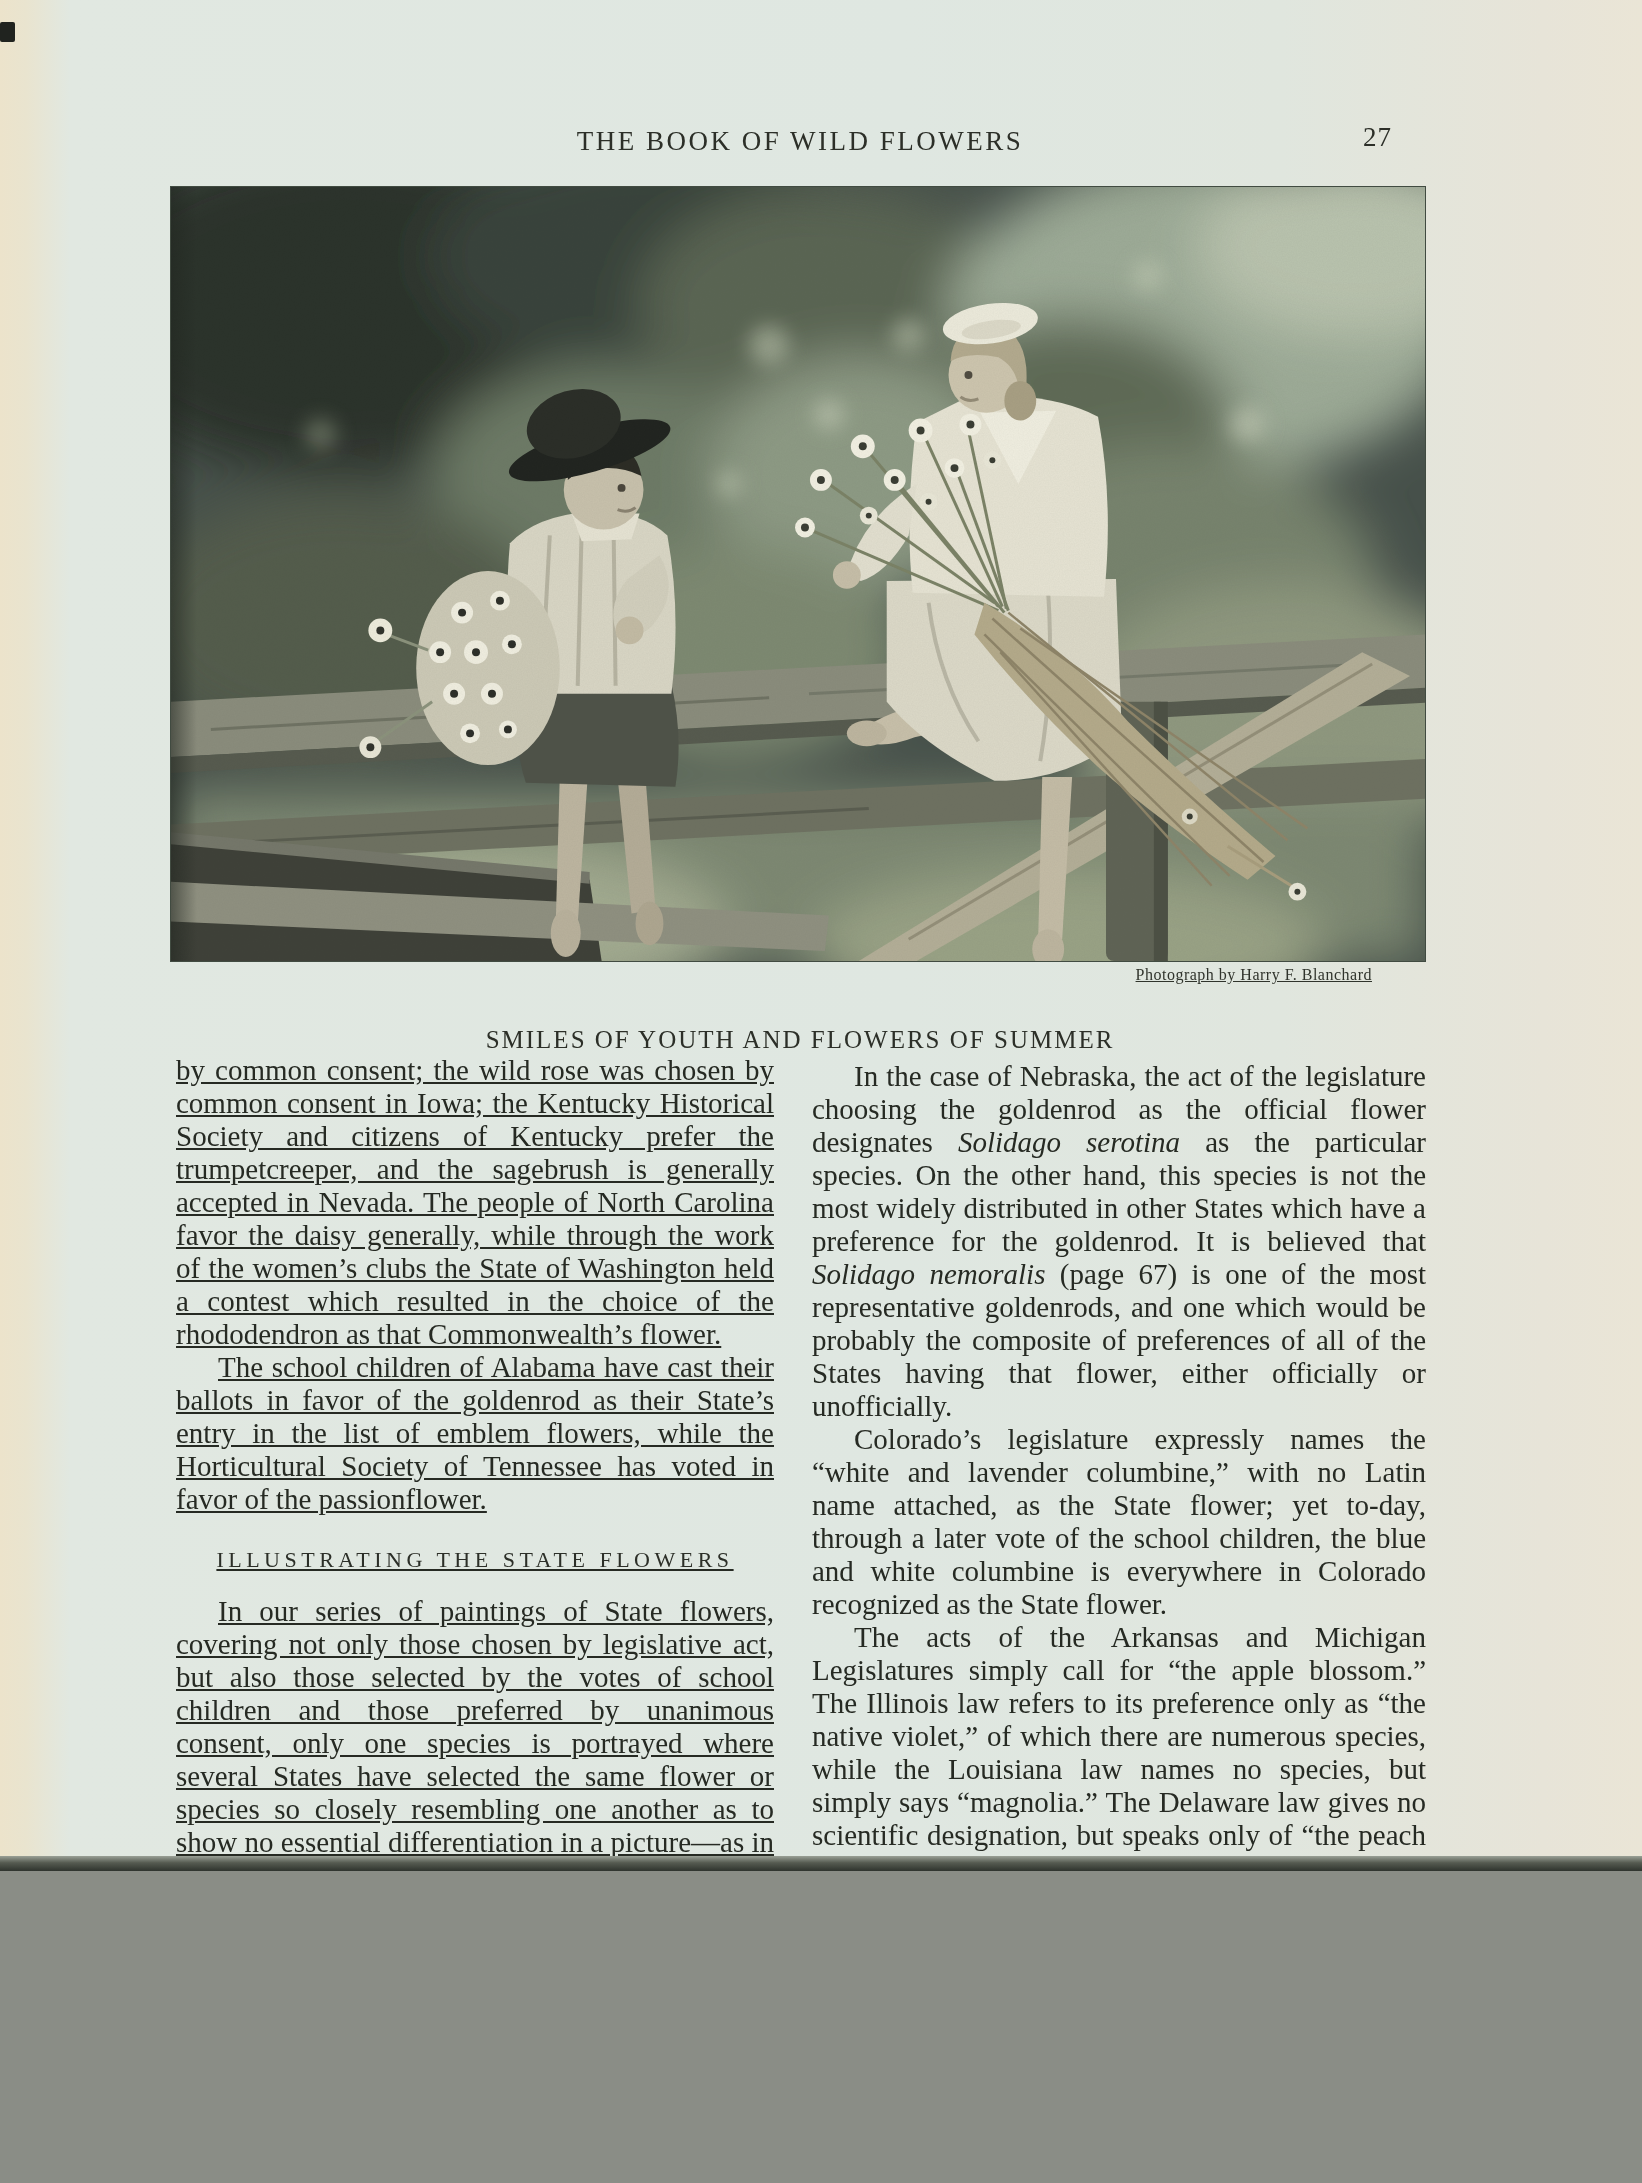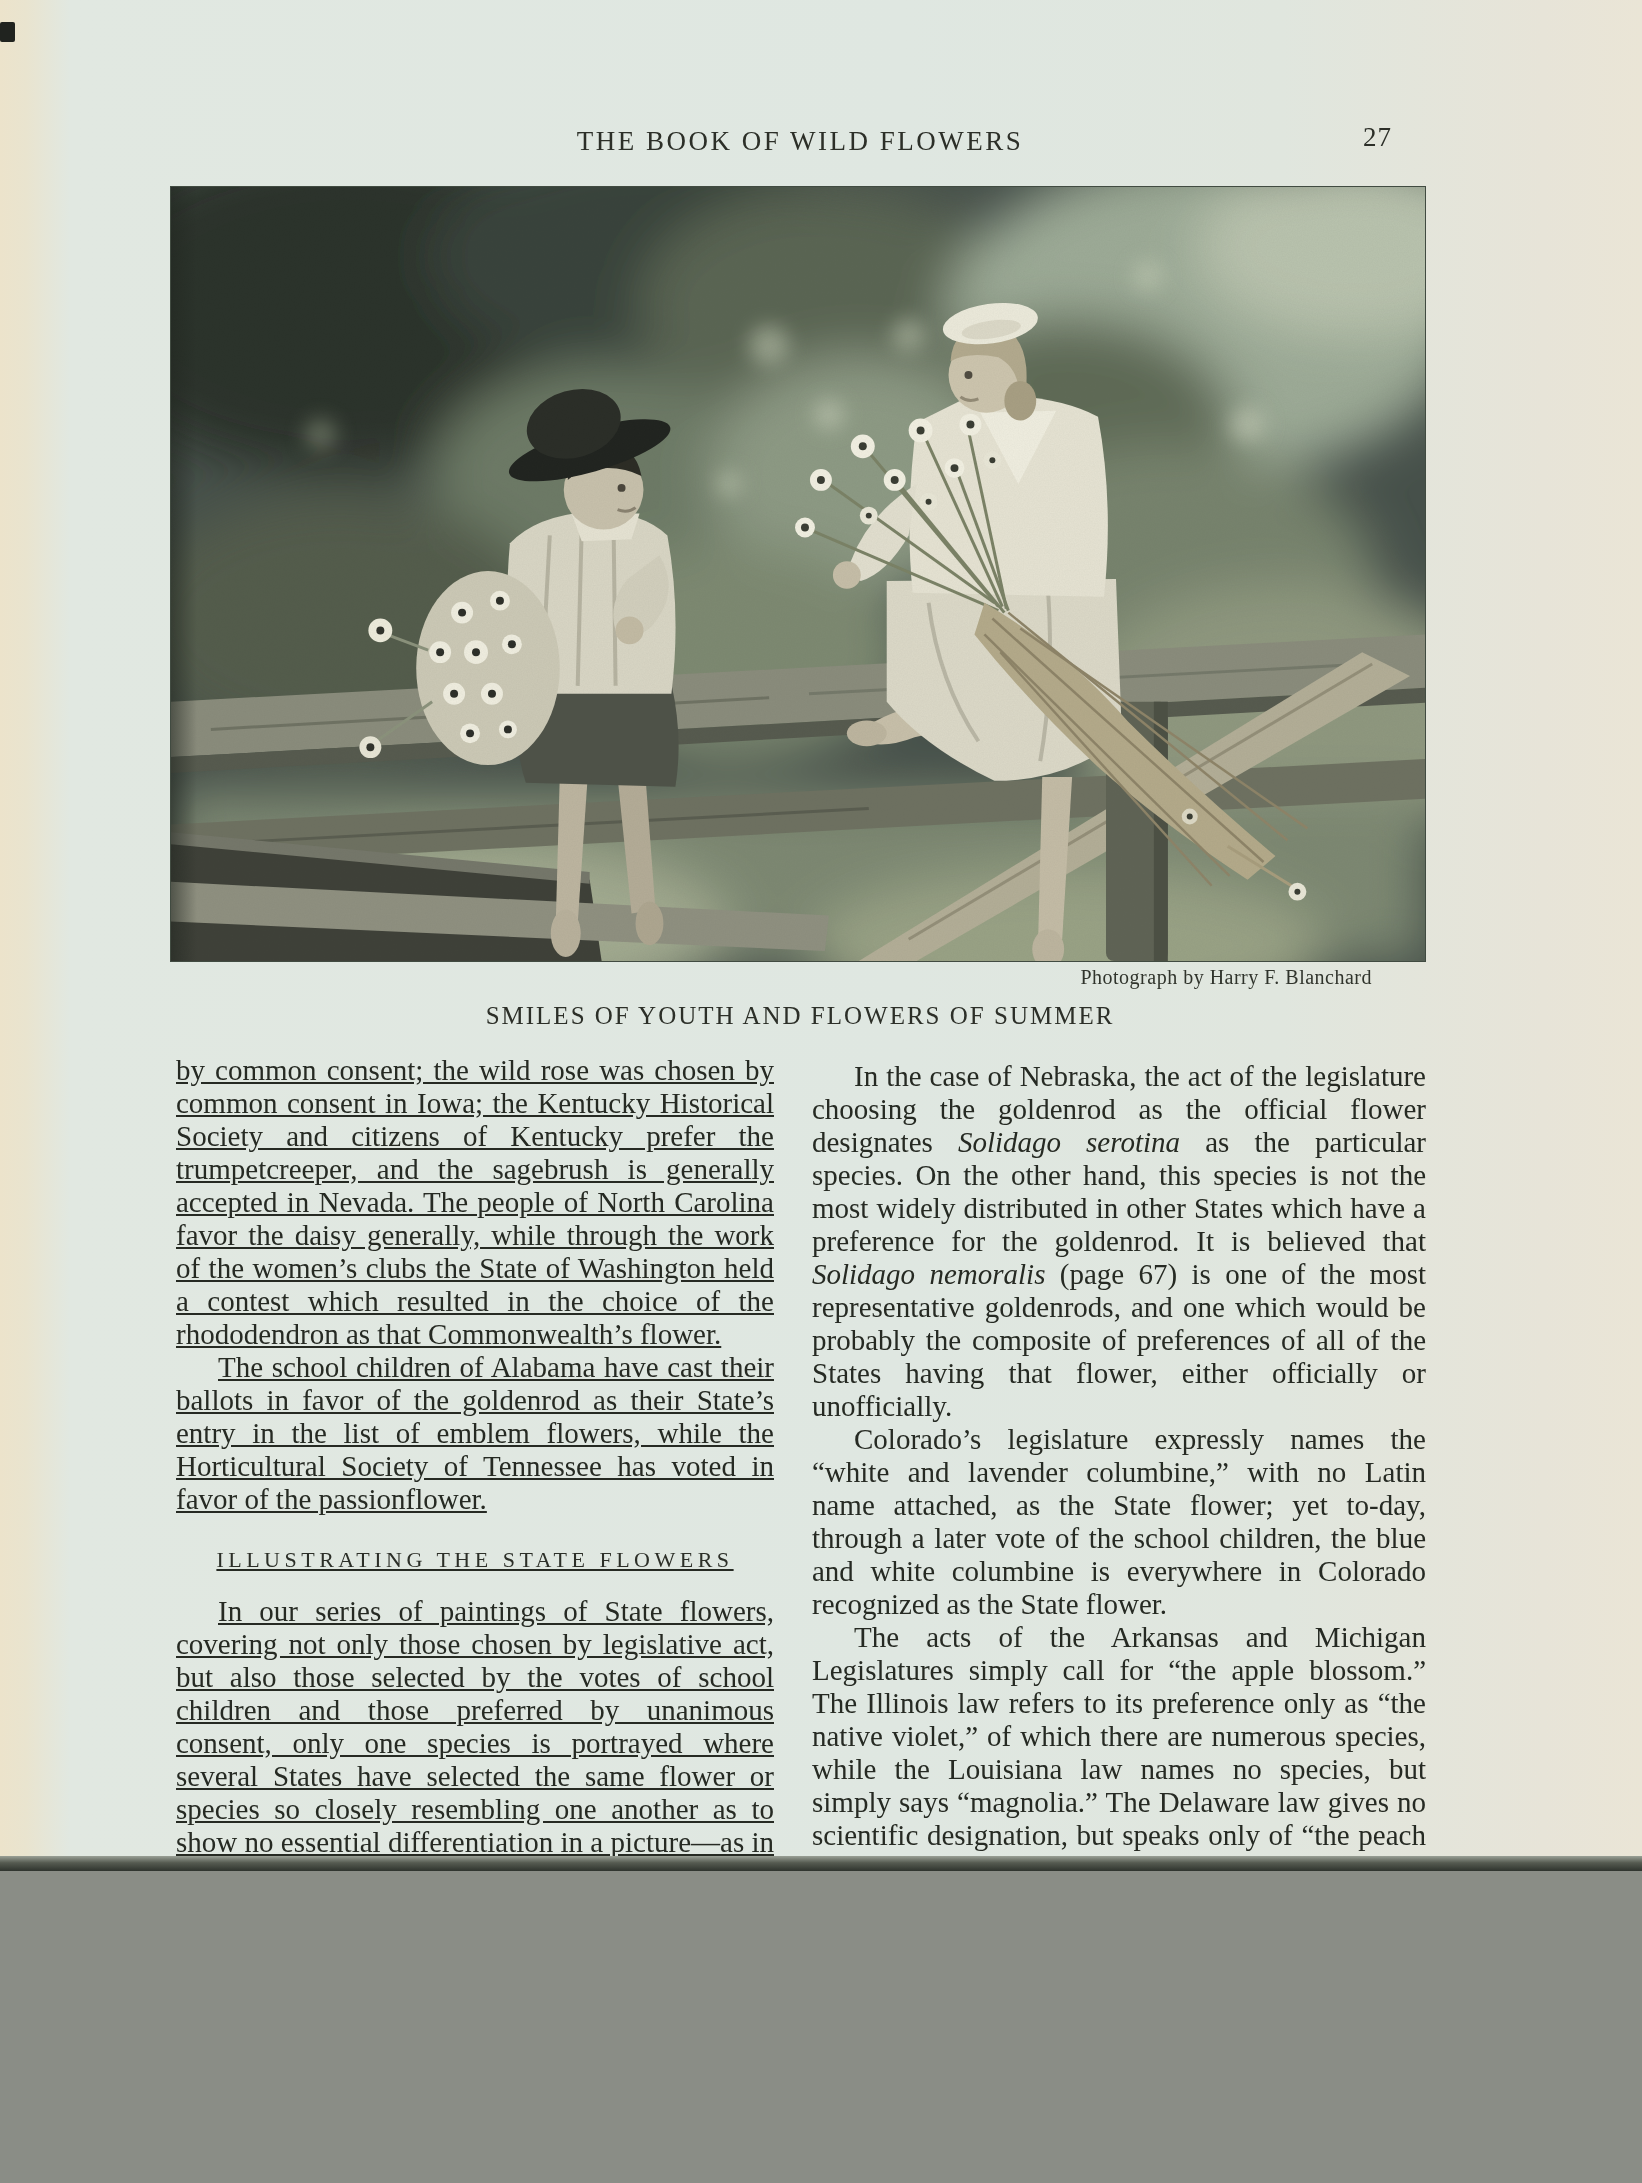--- a/index.html
+++ b/index.html
@@ -19,22 +19,22 @@
     background:
       radial-gradient(28px 9px at 40px 30px,#b9bcb2 0 60%,transparent 70%),
       radial-gradient(34px 9px at 90px 55px,#c0c2b8 0 60%,transparent 70%),
       radial-gradient(22px 8px at 50px 85px,#bcbfb5 0 60%,transparent 70%);}
   .running-head{position:absolute;left:176px;top:126px;width:1248px;height:40px;}
   .running-head .title{display:block;text-align:center;font-size:27px;letter-spacing:2.5px;color:#2c2f28;}
   .running-head .folio{position:absolute;right:32px;top:-4px;font-size:27px;color:#2c2f28;letter-spacing:1px;}
   .photo-frame{position:absolute;left:170px;top:186px;width:1256px;height:776px;
     border:1px solid rgba(55,65,55,.5);box-sizing:border-box;background:#4a544b;}
   .photo-frame svg{display:block;width:100%;height:100%;}
-  .photo-credit{position:absolute;right:270px;top:966px;font-size:20px;color:#30342c;letter-spacing:.5px;}
-  .photo-caption{position:absolute;left:176px;top:1002px;width:1248px;text-align:center;
+  .photo-credit{position:absolute;right:270px;top:966px;font-size:16px;color:#30342c;letter-spacing:.5px;text-decoration:underline;}
+  .photo-caption{position:absolute;left:176px;top:1026px;width:1248px;text-align:center;
     font-size:25px;letter-spacing:2px;color:#2c2f28;}
   .col{position:absolute;top:1054px;font-size:29px;line-height:33px;text-align:justify;color:#262a23;}
   .col-left{left:176px;width:598px;text-decoration:underline;}
   .col-right{left:812px;width:614px;margin-top:6px;}
   .col p{margin:0;}
   .col p.indent{text-indent:42px;}
   .col .em{font-style:italic;}
   .subhead{margin:27px 0 19px 0;font-weight:normal;font-size:22px;letter-spacing:4.5px;
     text-align:center;text-indent:0;color:#2c2f28;}
 </style>

